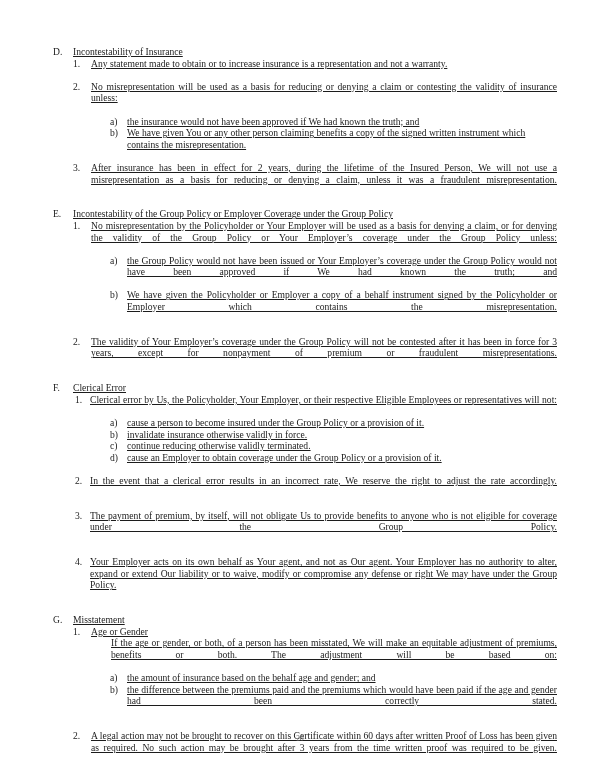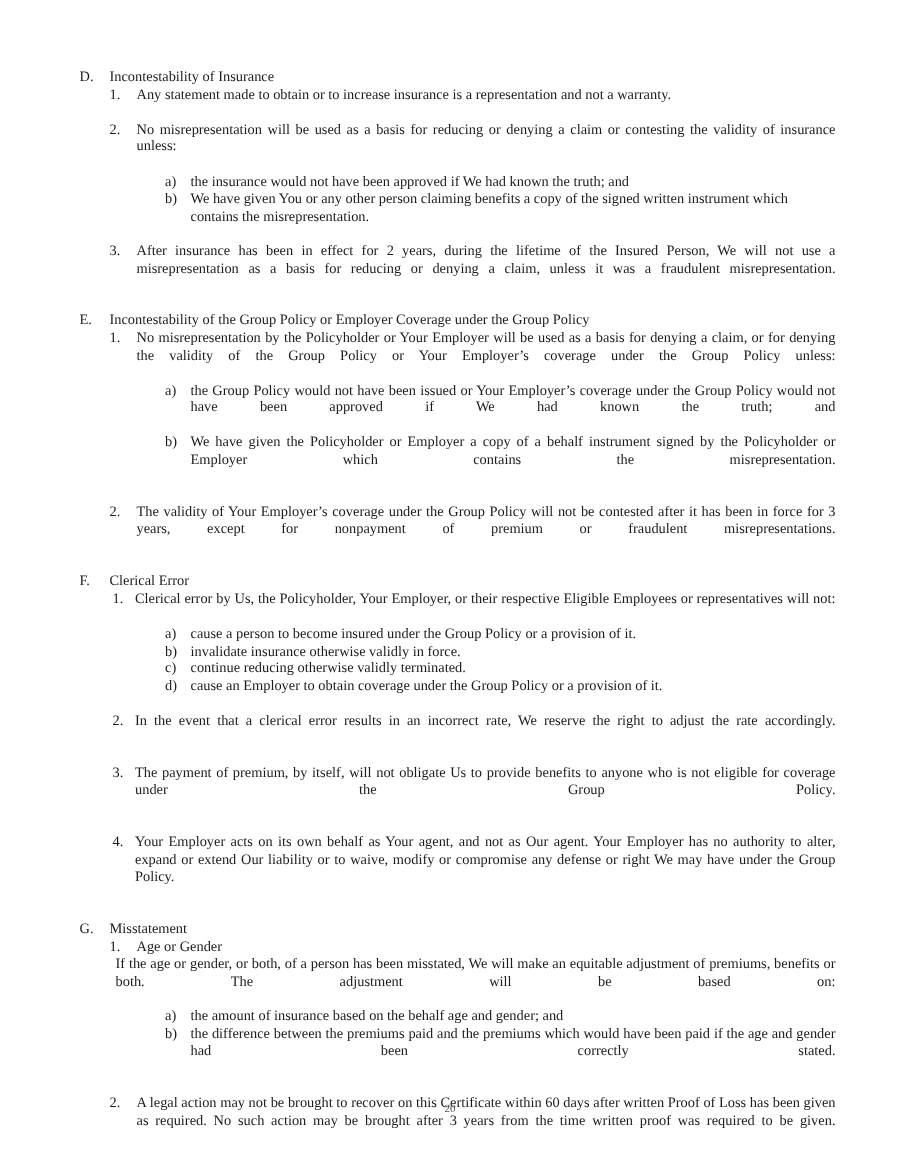--- a/index.html
+++ b/index.html
@@ -30,20 +30,21 @@
   .row {
     display: flex;
     align-items: flex-start;
   }
   .marker {
     flex: 0 0 auto;
     white-space: pre;
   }
   .txt {
     flex: 1 1 auto;
+    text-decoration: underline;
   }
   .just .txt { text-align: justify; text-justify: inter-word; }
   .just .txt::after {
     content: "";
     display: inline-block;
     width: 100%;
   }
 
   
   .lvl-letter { margin-left: 0px; }
@@ -55,21 +56,21 @@
 
   
   .lvl-num-tight { margin-left: 22px; }
   .lvl-num-tight > .marker { width: 15px; }
 
   
   .lvl-alpha { margin-left: 57px; }
   .lvl-alpha > .marker { width: 17px; }
 
   
-  .cont { margin-left: 24px; }
+  .cont { margin-left: 58px; }
 
   
   .gap-sm { height: 11.6px; }
   .gap-md { height: 11.6px; }
 
   .section-head { margin-top: 0; }
 
   .pagenum {
     position: absolute;
     left: 0;

